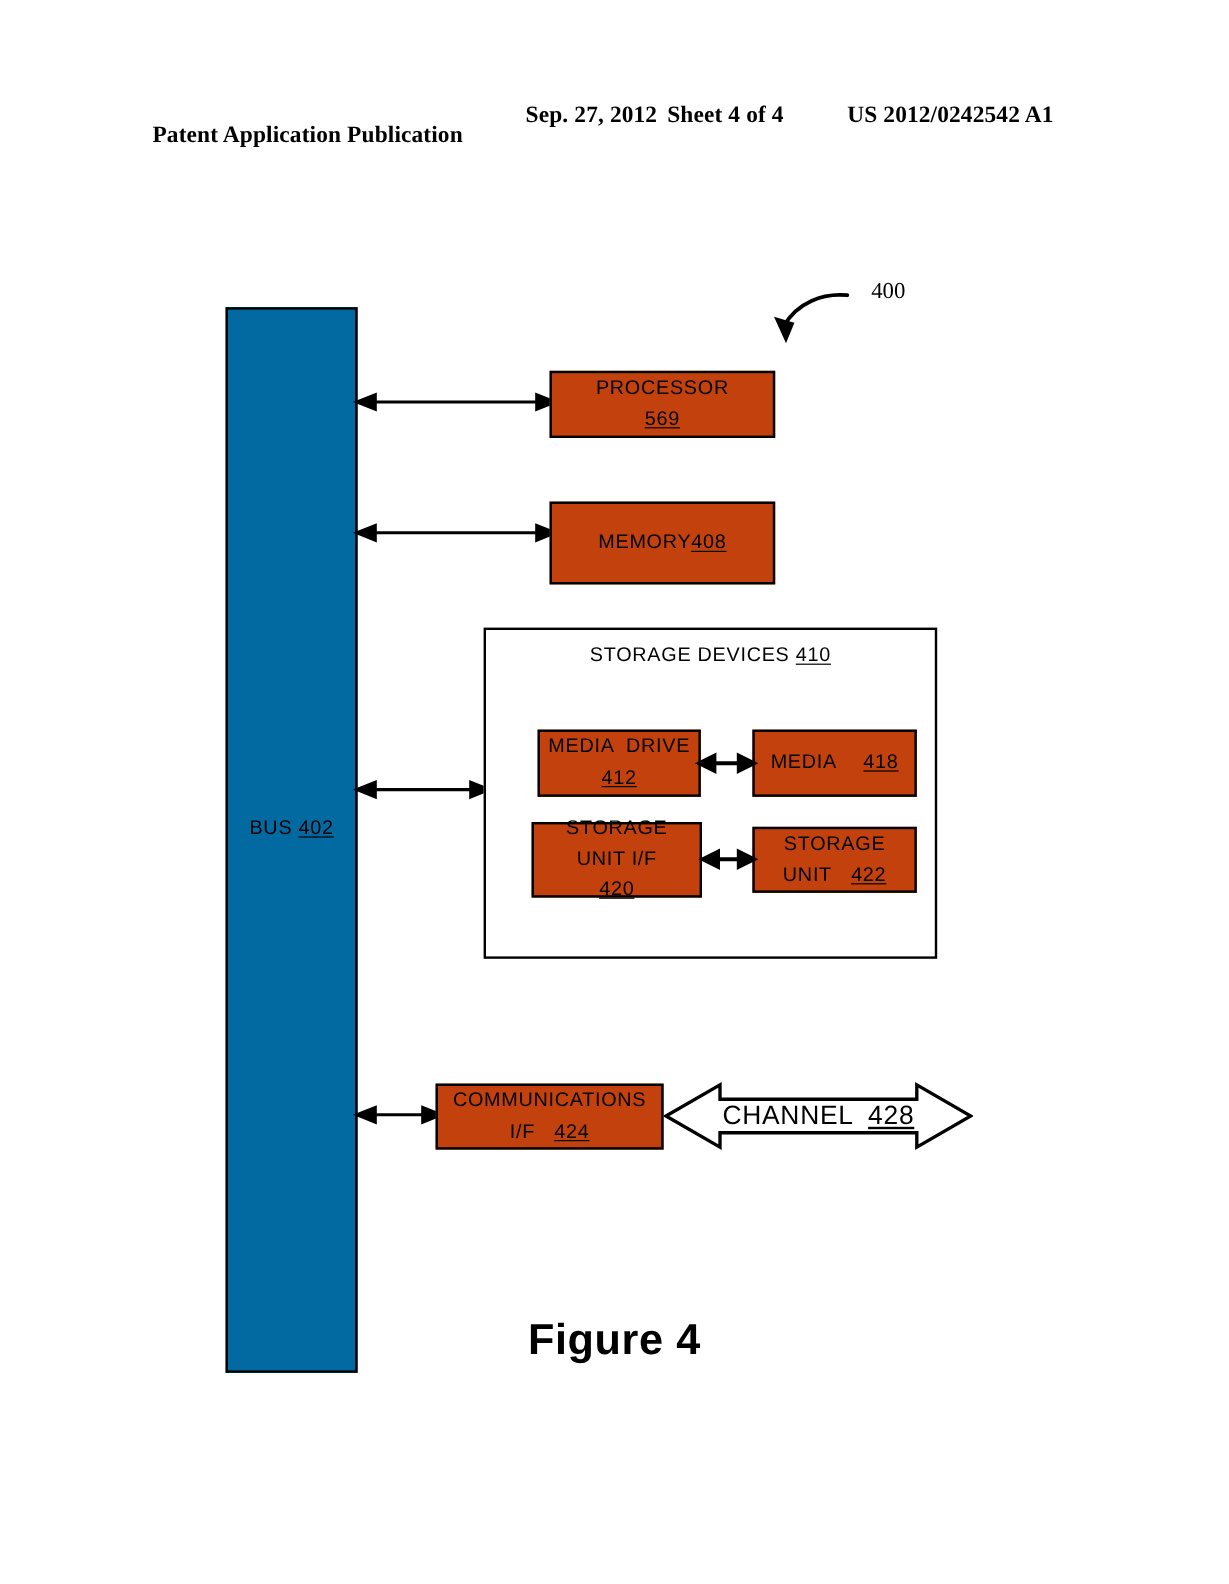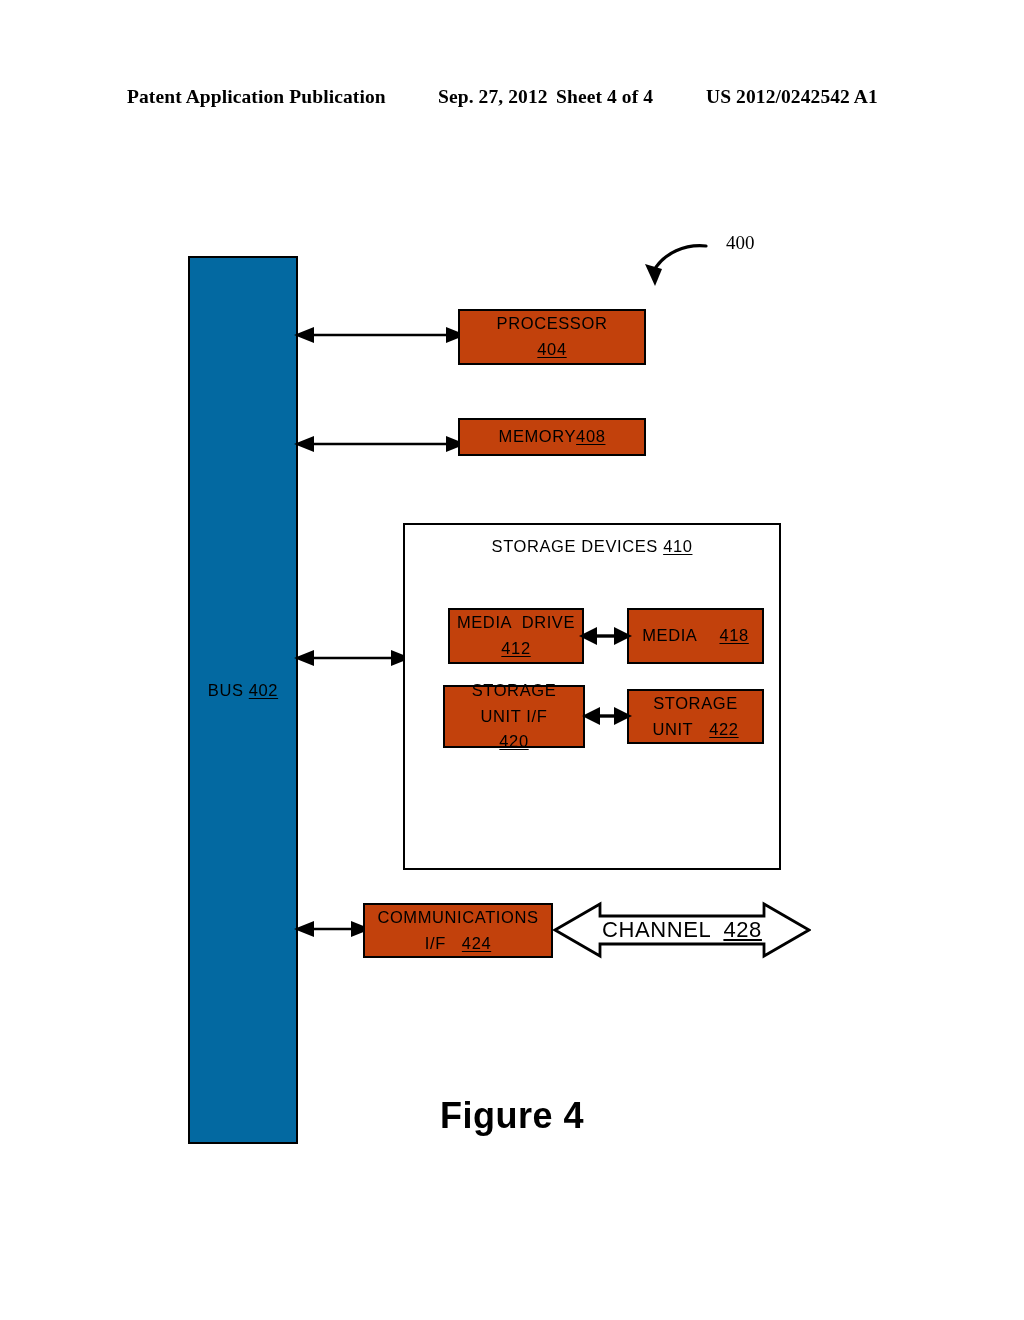--- a/index.html
+++ b/index.html
@@ -26,21 +26,21 @@
     left: 0;
     top: 86px;
     width: 1024px;
     height: 28px;
     font-family: "Liberation Serif", serif;
     font-weight: bold;
     font-size: 19.5px;
     letter-spacing: 0.1px;
     white-space: nowrap;
   }
-  #header .h-pub  { position: absolute; left: 127px; top: 0; }
+  #header .h-pub  { position: absolute; left: 127px; top: 16px; }
   #header .h-date { position: absolute; left: 422px; top: 0; margin-left: 16px; }
   #header .h-sheet{ position: absolute; left: 556px; top: 0; }
   #header .h-num  { position: absolute; left: 706px; top: 0; }
 
   
   .box {
     position: absolute;
     box-sizing: border-box;
     border: 2.5px solid #000;
     background: #c2410c;
@@ -83,21 +83,21 @@
 
   
   .conn { position: absolute; }
 
   
   #storage-container {
     position: absolute;
     left: 403px;
     top: 523px;
     width: 378px;
-    height: 347px;
+    height: 276px;
     box-sizing: border-box;
     border: 2.5px solid #000;
     background: #ffffff;
   }
   #storage-container .sc-title {
     position: absolute;
     left: 0;
     top: 8px;
     width: 100%;
     text-align: center;
@@ -189,24 +189,24 @@
   </svg>
 
   <svg class="conn" style="left:292px; top:916px;" width="81" height="26" viewBox="0 0 81 26">
     <line x1="16" y1="13" x2="65" y2="13" stroke="#000" stroke-width="2.6"></line>
     <path d="M 2 13 L 22 5 L 22 21 Z" fill="#000"></path>
     <path d="M 79 13 L 59 5 L 59 21 Z" fill="#000"></path>
   </svg>
 
   <div class="box" style="left:458px; top:309px; width:188px; height:56px;">
     <span class="ln">PROCESSOR</span>
-    <span class="ln ref">404</span>
-  </div>
-
-  <div class="box" style="left:458px; top:418px; width:188px; height:38px; flex-direction:row; ">
+    <span class="ln ref">569</span>
+  </div>
+
+  <div class="box" style="left:458px; top:418px; width:188px; height:69px; flex-direction:row; ">
     <span class="ln">MEMORY</span>
     <span class="ln ref">408</span>
   </div>
 
   <div id="storage-container">
     <div class="sc-title">
       <span class="ln">STORAGE DEVICES</span>
       <span class="ln ref">410</span>
     </div>
 

